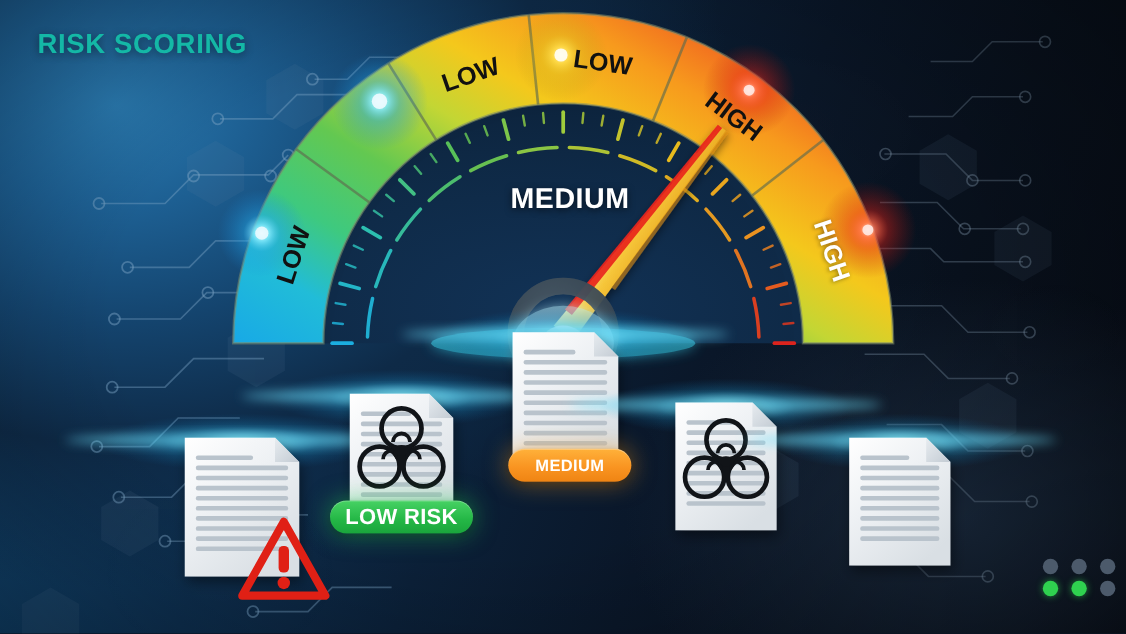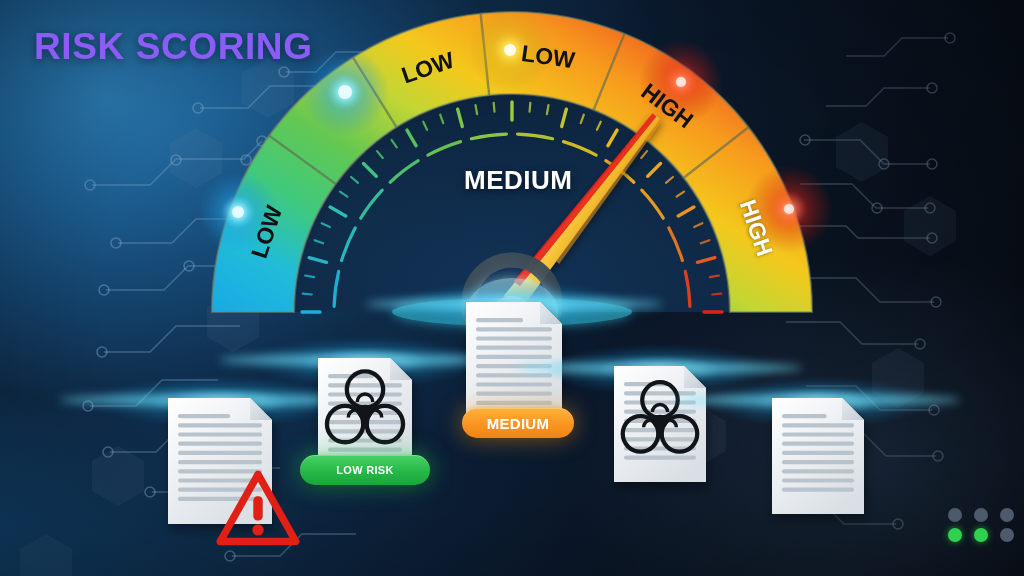--- a/index.html
+++ b/index.html
@@ -27,21 +27,21 @@
     background:
       radial-gradient(ellipse 300px 160px at 700px 120px, rgba(255,255,255,.035), rgba(0,0,0,0) 70%),
       radial-gradient(ellipse 260px 200px at 200px 520px, rgba(255,255,255,.030), rgba(0,0,0,0) 70%),
       radial-gradient(ellipse 200px 140px at 960px 300px, rgba(255,255,255,.022), rgba(0,0,0,0) 70%);
   }
   svg.layer{position:absolute;left:0;top:0;width:1024px;height:576px;overflow:visible;}
 
   
   #title{
     position:absolute;left:34px;top:26px;
-    font-size:37px;font-weight:bold;letter-spacing:.6px;color:#8b5cf6;
+    font-size:25px;font-weight:bold;letter-spacing:.6px;color:#14b8a6;
     text-shadow:0 2px 8px rgba(0,0,0,.45);
     white-space:nowrap;
   }
 
   
   .seg-label{
     position:absolute;font-weight:bold;white-space:nowrap;
     transform-origin:50% 50%;
   }
   .medium-label{
@@ -480,21 +480,21 @@
             <rect x="782" y="450.8" width="72" height="4.2" rx="2"></rect>
             <rect x="782" y="460" width="72" height="4.2" rx="2"></rect>
             <rect x="782" y="469.2" width="72" height="4.2" rx="2"></rect>
             <rect x="782" y="478.4" width="72" height="4.2" rx="2"></rect>
             <rect x="782" y="487.6" width="72" height="4.2" rx="2"></rect>
           </g>
         </g>
       </g>
   </svg>
 
-  <div class="badge badge-green" style="left:300px;top:455px;width:130px;height:30px;font-size:11px;">LOW RISK</div>
+  <div class="badge badge-green" style="left:300px;top:455px;width:130px;height:30px;font-size:20px;">LOW RISK</div>
   <div class="badge badge-orange" style="left:462px;top:408px;width:112px;height:30px;font-size:15px;">MEDIUM</div>
 
   <div id="dots">
       <div class="dot dot-gray"></div>
       <div class="dot dot-gray"></div>
       <div class="dot dot-gray"></div>
       <div class="dot dot-green"></div>
       <div class="dot dot-green"></div>
       <div class="dot dot-gray"></div>
     </div>

